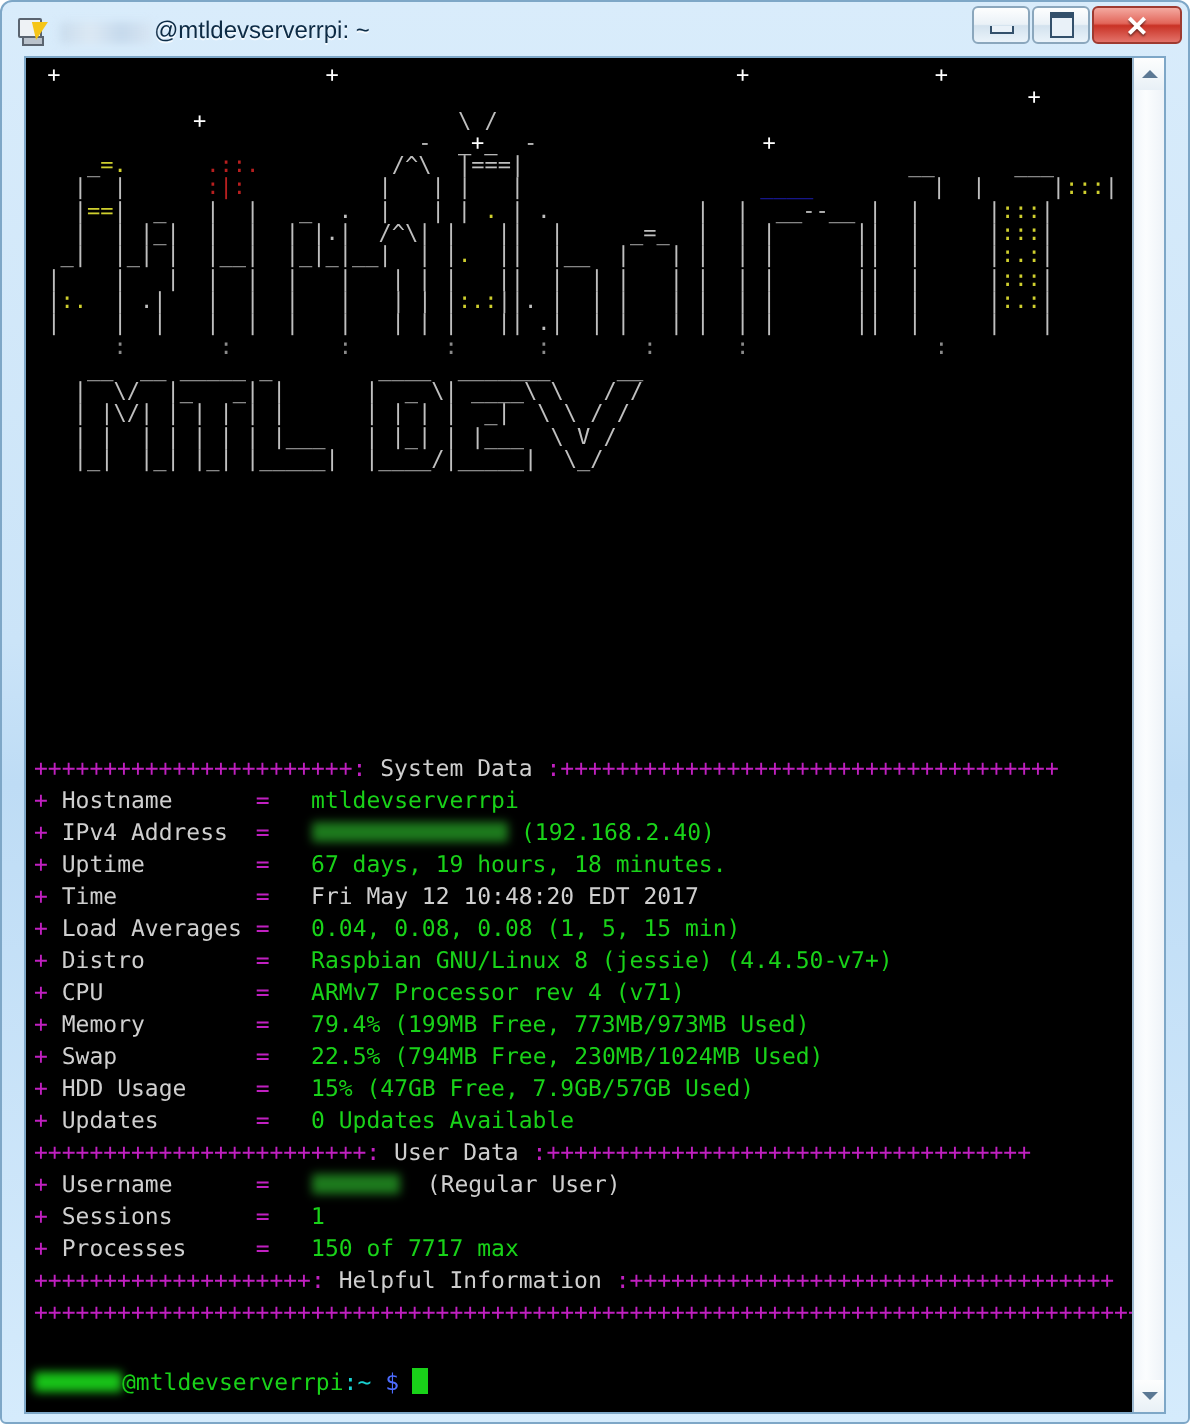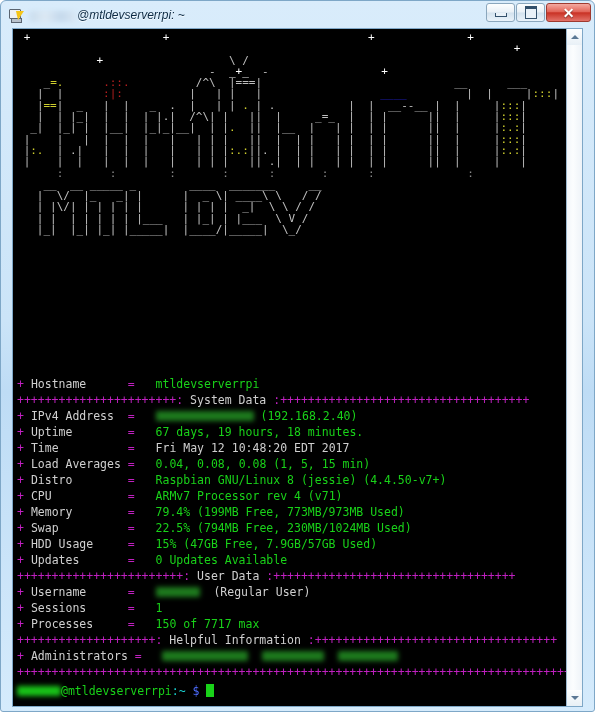--- a/index.html
+++ b/index.html
@@ -50,21 +50,20 @@
     border-right: 4px solid transparent;
     border-top: 9px solid #f5c518;
     transform: skewX(-12deg);
   }
   .title-text {
     font-family: "Liberation Sans", sans-serif;
     font-size: 12px; color: #0d2b45;
     display: flex; align-items: flex-end; gap: 0px;
     text-shadow: 0 1px 0 rgba(255,255,255,.75);
     white-space: pre;
-    font-style: italic;
   }
   .redact-title {
     display: inline-block;
     width: 46px; height: 11px;
     background: linear-gradient(90deg,#c9dced,#dce9f4,#c5d9ec,#d8e6f3);
     filter: blur(2.2px);
     border-radius: 2px;
     margin-right: 1px;
   }
   .winbtns {
@@ -239,24 +238,24 @@
 </pre>
 
       <pre class="art logo">    __  __ _____ _        ____  _______     __
    |  \/  |_   _| |      |  _ \| ____\ \   / /
    | |\/| | | | | |      | | | |  _|  \ \ / / 
    | |  | | | | | |___   | |_| | |___  \ V /  
    |_|  |_| |_| |_____|  |____/|_____|  \_/   </pre>
 
       <div class="datablock">
 
+        <pre class="txt"><span class="mag">+++++++++++++++++++++++:</span> <span class="ltgrey">System Data</span> <span class="mag">:++++++++++++++++++++++++++++++++++++</span></pre>
+
         <pre class="txt"><span class="mag">+</span> <span class="ltgrey">Hostname</span>      <span class="mag">=</span>   <span class="grn">mtldevserverrpi</span></pre>
 
-        <pre class="txt"><span class="mag">+++++++++++++++++++++++:</span> <span class="ltgrey">System Data</span> <span class="mag">:++++++++++++++++++++++++++++++++++++</span></pre>
-
         <pre class="txt"><span class="mag">+</span> <span class="ltgrey">IPv4 Address</span>  <span class="mag">=</span>   <span class="redact w-ip"></span> <span class="grn">(192.168.2.40)</span></pre>
 
         <pre class="txt"><span class="mag">+</span> <span class="ltgrey">Uptime</span>        <span class="mag">=</span>   <span class="grn">67 days, 19 hours, 18 minutes.</span></pre>
 
         <pre class="txt"><span class="mag">+</span> <span class="ltgrey">Time</span>          <span class="mag">=</span>   <span class="ltgrey">Fri May 12 10:48:20 EDT 2017</span></pre>
 
 
         <pre class="txt"><span class="mag">+</span> <span class="ltgrey">Load Averages</span> <span class="mag">=</span>   <span class="grn">0.04, 0.08, 0.08 (1, 5, 15 min)</span></pre>
 
         <pre class="txt"><span class="mag">+</span> <span class="ltgrey">Distro</span>        <span class="mag">=</span>   <span class="grn">Raspbian GNU/Linux 8 (jessie) (4.4.50-v7+)</span></pre>
@@ -274,21 +273,20 @@
         <pre class="txt"><span class="mag">++++++++++++++++++++++++:</span> <span class="ltgrey">User Data</span> <span class="mag">:+++++++++++++++++++++++++++++++++++</span></pre>
 
         <pre class="txt"><span class="mag">+</span> <span class="ltgrey">Username</span>      <span class="mag">=</span>   <span class="redact w-user"></span>  <span class="ltgrey">(Regular User)</span></pre>
 
         <pre class="txt"><span class="mag">+</span> <span class="ltgrey">Sessions</span>      <span class="mag">=</span>   <span class="grn">1</span></pre>
 
         <pre class="txt"><span class="mag">+</span> <span class="ltgrey">Processes</span>     <span class="mag">=</span>   <span class="grn">150 of 7717 max</span></pre>
 
         <pre class="txt"><span class="mag">++++++++++++++++++++:</span> <span class="ltgrey">Helpful Information</span> <span class="mag">:+++++++++++++++++++++++++++++++++++</span></pre>
 
-        <pre class="txt"><span class="mag">+</span> <span class="ltgrey">Administrators</span> <span class="mag">=</span>   <span class="redact w-a1"></span>  <span class="redact w-a2"></span>  <span class="redact w-a3"></span></pre>
 
         <pre class="txt"><span class="mag">++++++++++++++++++++++++++++++++++++++++++++++++++++++++++++++++++++++++++++++++++++</span></pre>
       </div>
 
       <div class="promptline">
         <pre class="txt"><span class="redact w-pr"></span><span class="grn">@mtldevserverrpi</span><span class="cyn">:~</span> <span class="blue2">$</span> <span class="cursor"></span></pre>
       </div>
 
     </div>
 

